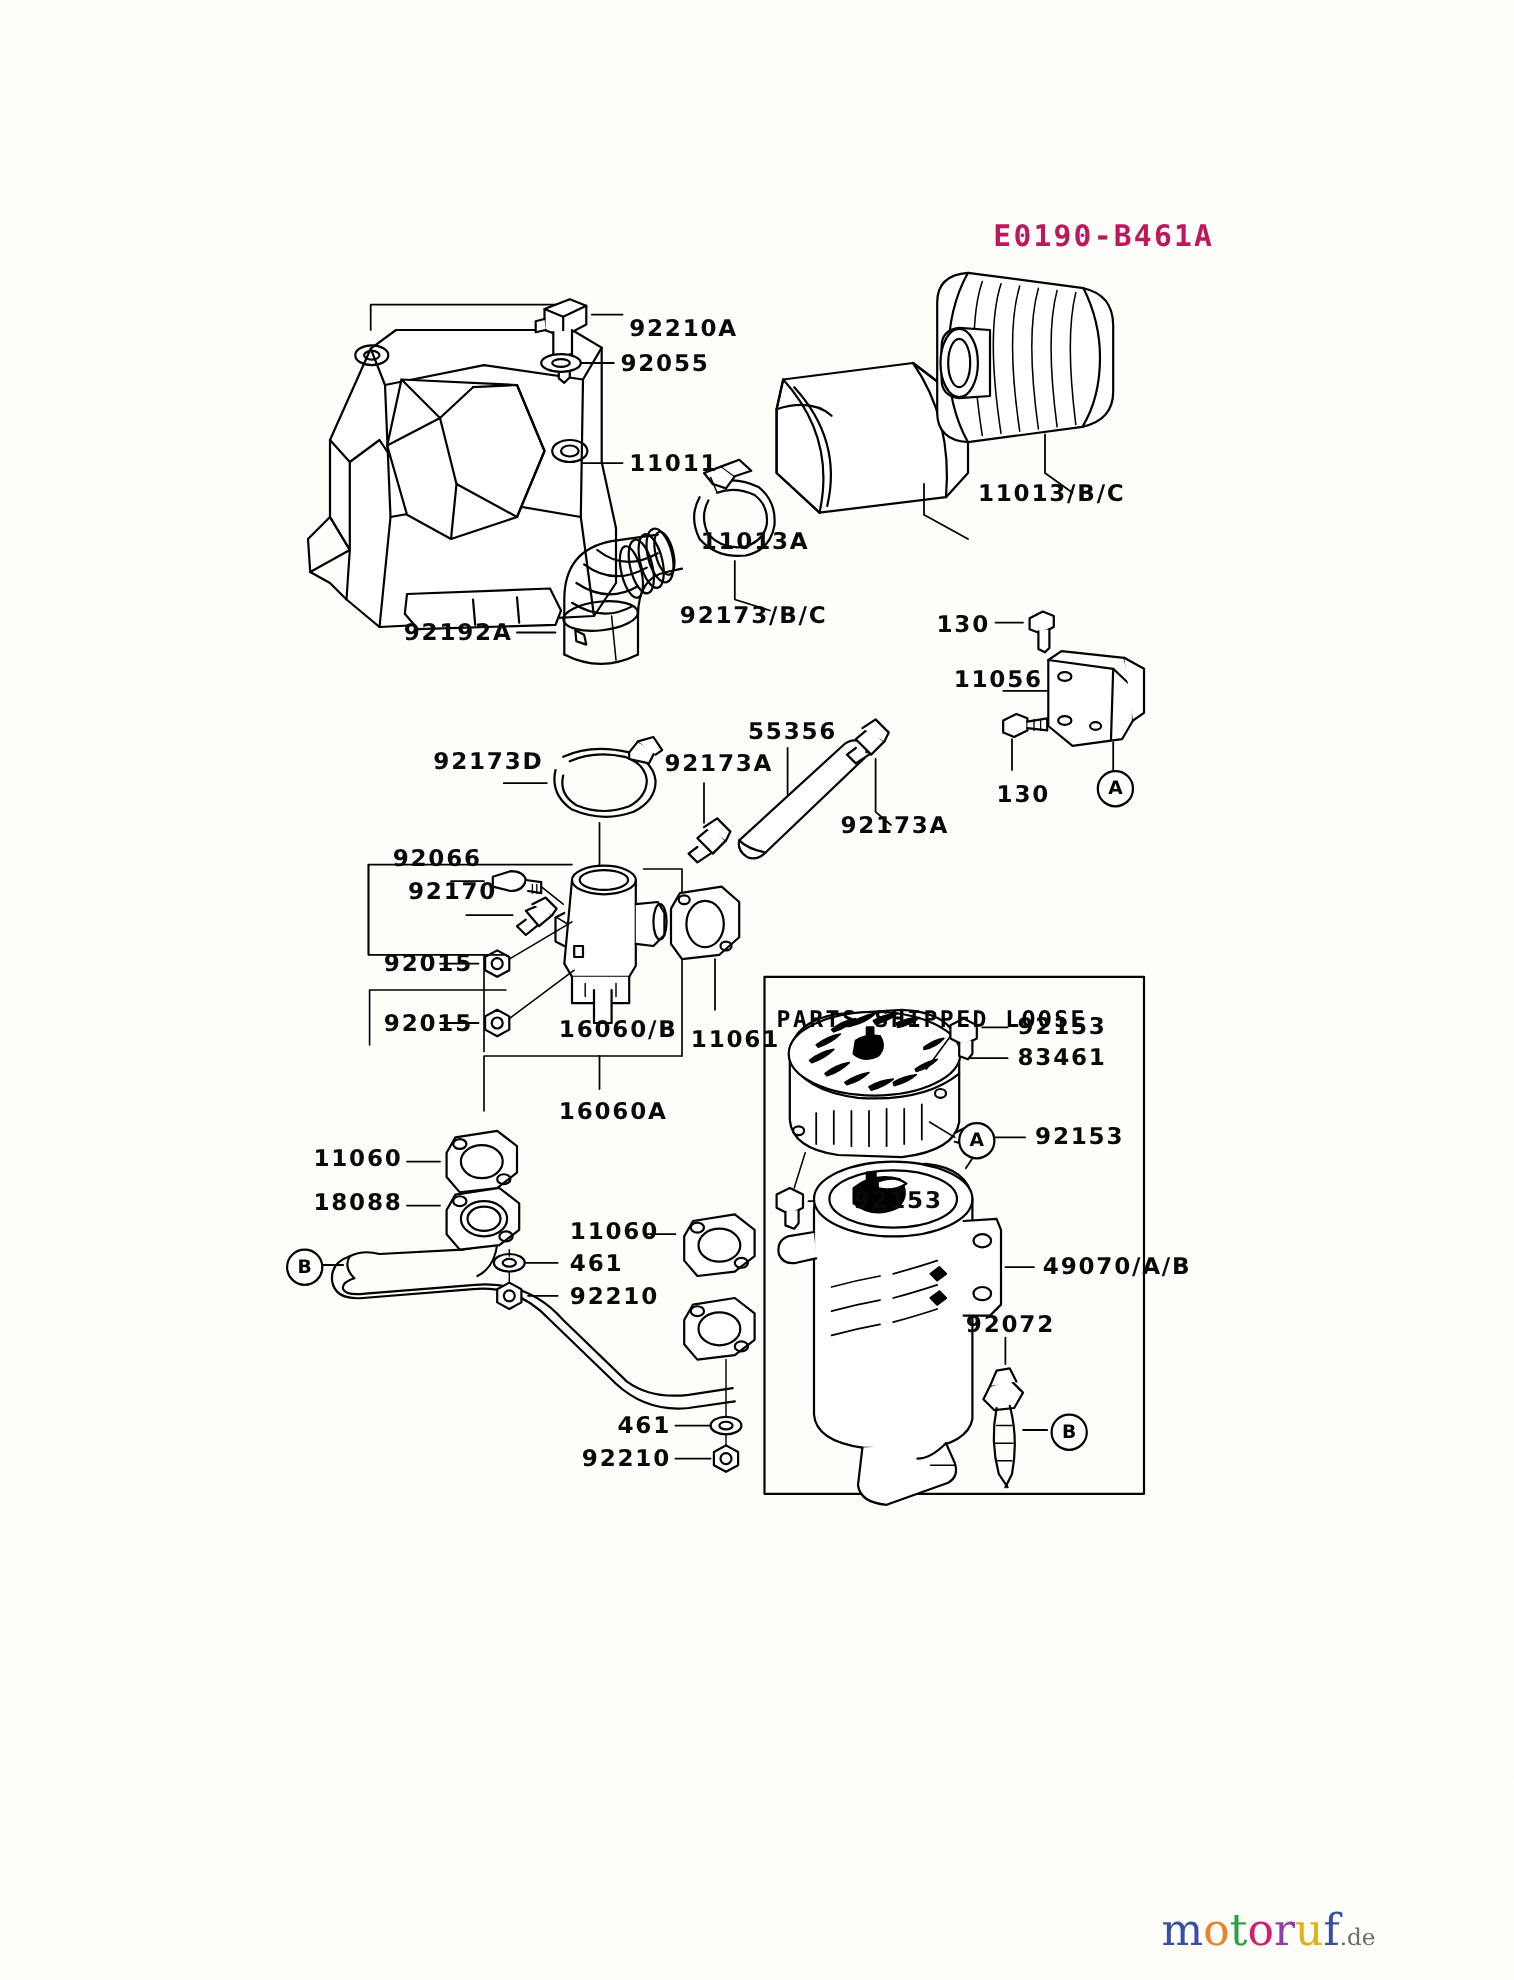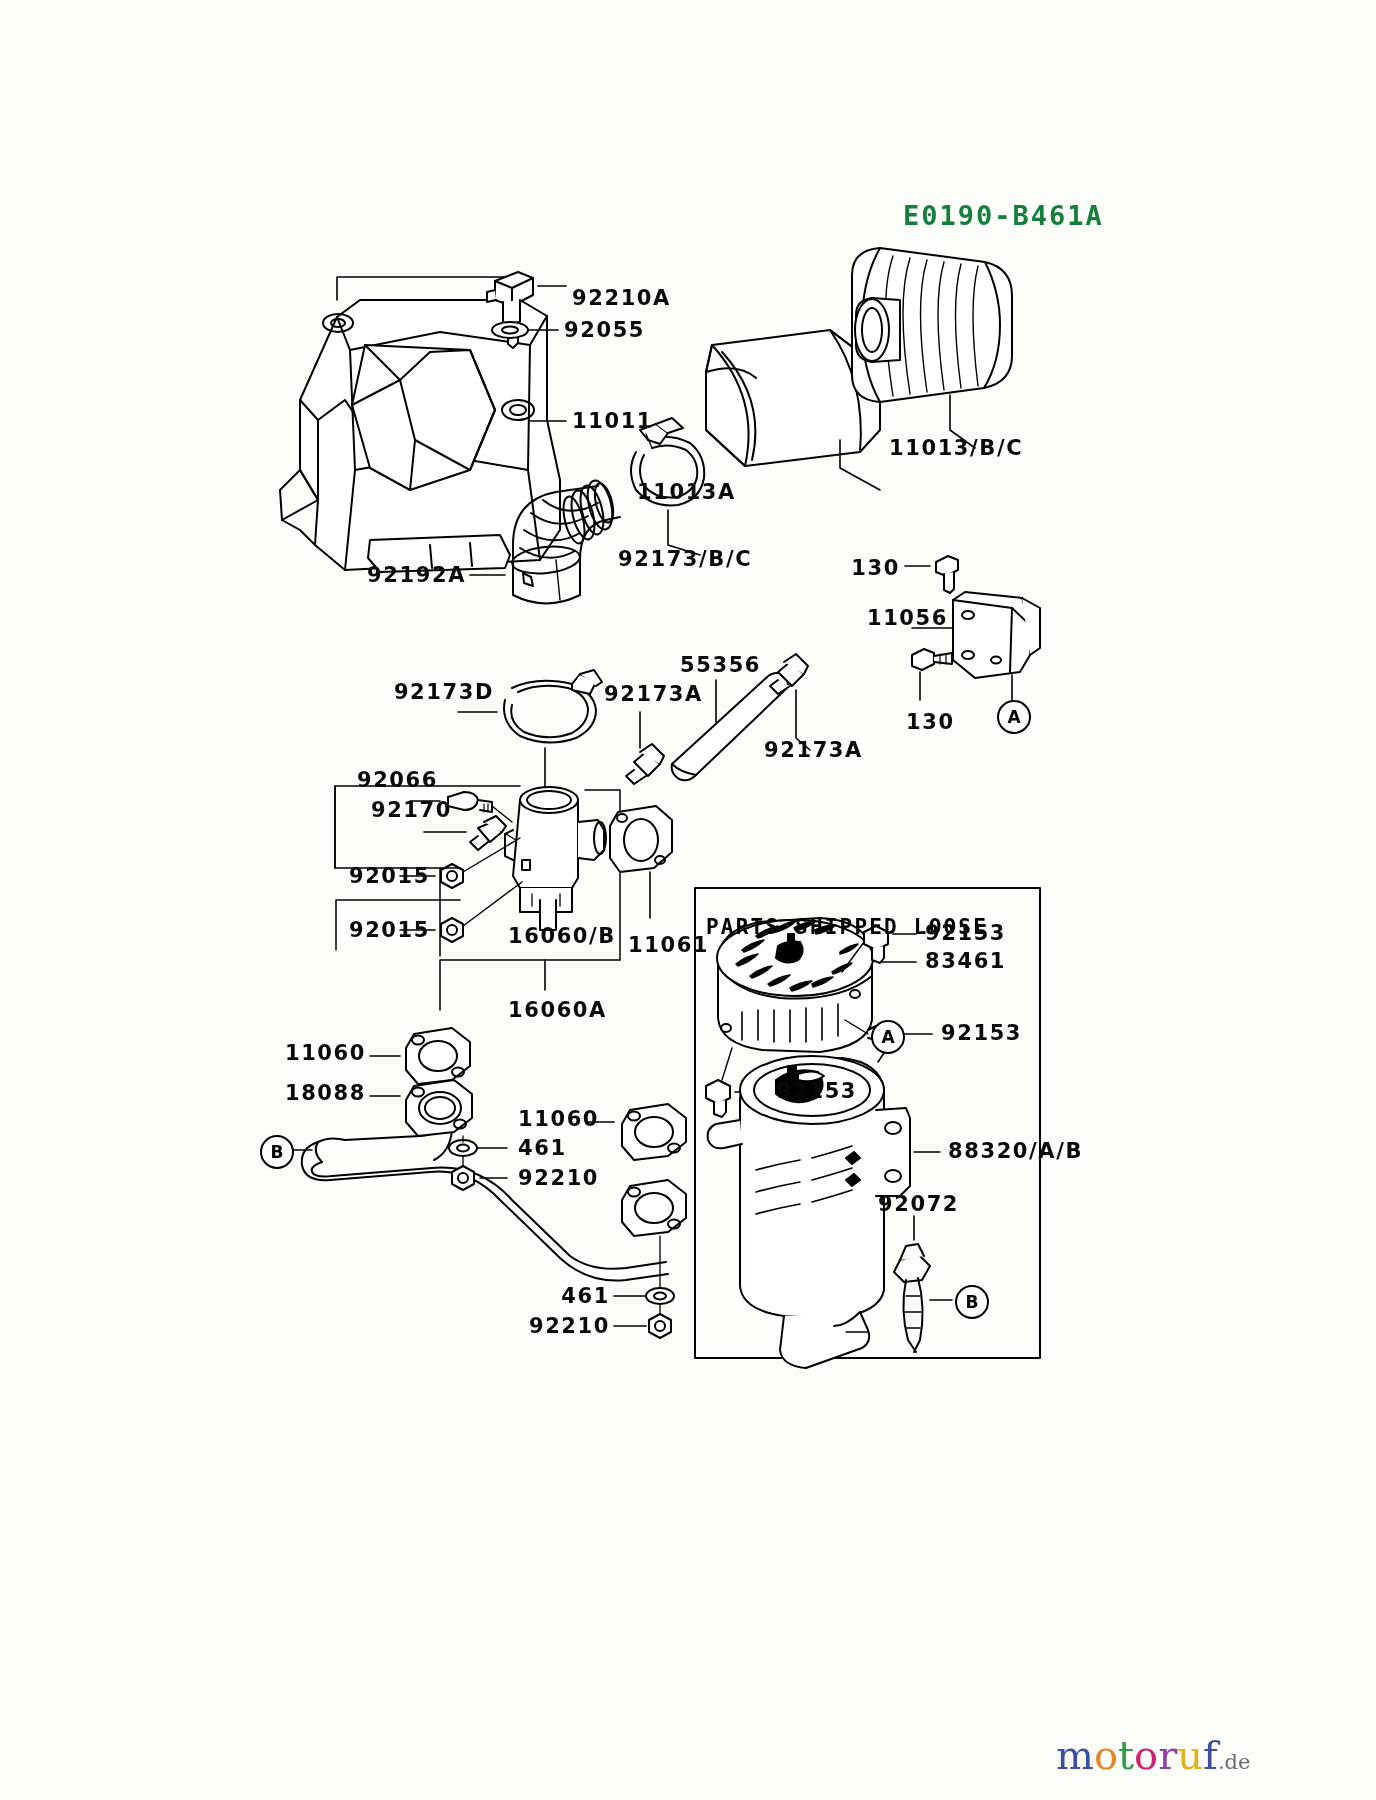--- a/index.html
+++ b/index.html
@@ -18,21 +18,21 @@
     font-size:21px;
     letter-spacing:1.6px;
     color:#0a0a0a;
     white-space:nowrap;
     line-height:1;
   }
   .lbl.r{transform:translateX(-100%);}
   .title{
     position:absolute;
     font-family:"DejaVu Sans Mono","Liberation Mono",monospace;
-    font-weight:bold;font-size:27px;letter-spacing:2px;color:#15803d;
+    font-weight:bold;font-size:27px;letter-spacing:2px;color:#be185d;
     white-space:nowrap;
   }
   .boxtitle{
     position:absolute;
     font-family:"DejaVu Sans Mono","Liberation Mono",monospace;
     font-weight:bold;font-size:21px;letter-spacing:2.2px;color:#000;
     white-space:nowrap;
   }
   .wm{
     position:absolute;
@@ -500,21 +500,21 @@
 
   <div class="lbl r" style="left:610px;top:1286px;">461</div>
   <div class="lbl r" style="left:610px;top:1316px;">92210</div>
 
   <div class="boxtitle" style="left:706px;top:915px;text-align:right;">PARTS SHIPPED LOOSE</div>
 
   <div class="lbl" style="left:925px;top:923px;">92153</div>
   <div class="lbl" style="left:925px;top:951px;">83461</div>
   <div class="lbl" style="left:941px;top:1023px;">92153</div>
   <div class="lbl" style="left:776px;top:1081px;">92153</div>
-  <div class="lbl" style="left:948px;top:1141px;">88320/A/B</div>
+  <div class="lbl" style="left:948px;top:1141px;">49070/A/B</div>
   <div class="lbl" style="left:878px;top:1194px;">92072</div>
 
   <div class="circ" style="left:997px;top:700px;">A</div>
   <div class="circ" style="left:871px;top:1020px;">A</div>
   <div class="circ" style="left:260px;top:1135px;">B</div>
   <div class="circ" style="left:955px;top:1285px;">B</div>
 
   <div class="wm" style="left:1056px;top:1735px;">
     <span class="s" id="wm-text"><span style="color: rgb(59, 79, 160);">m</span><span style="color: rgb(232, 131, 42);">o</span><span style="color: rgb(47, 158, 70);">t</span><span style="color: rgb(212, 31, 110);">o</span><span style="color: rgb(142, 63, 168);">r</span><span style="color: rgb(226, 178, 26);">u</span><span style="color: rgb(59, 79, 160);">f</span></span><span class="de" id="wm-de" style="color: rgb(107, 107, 107);">.de</span>
   </div>

